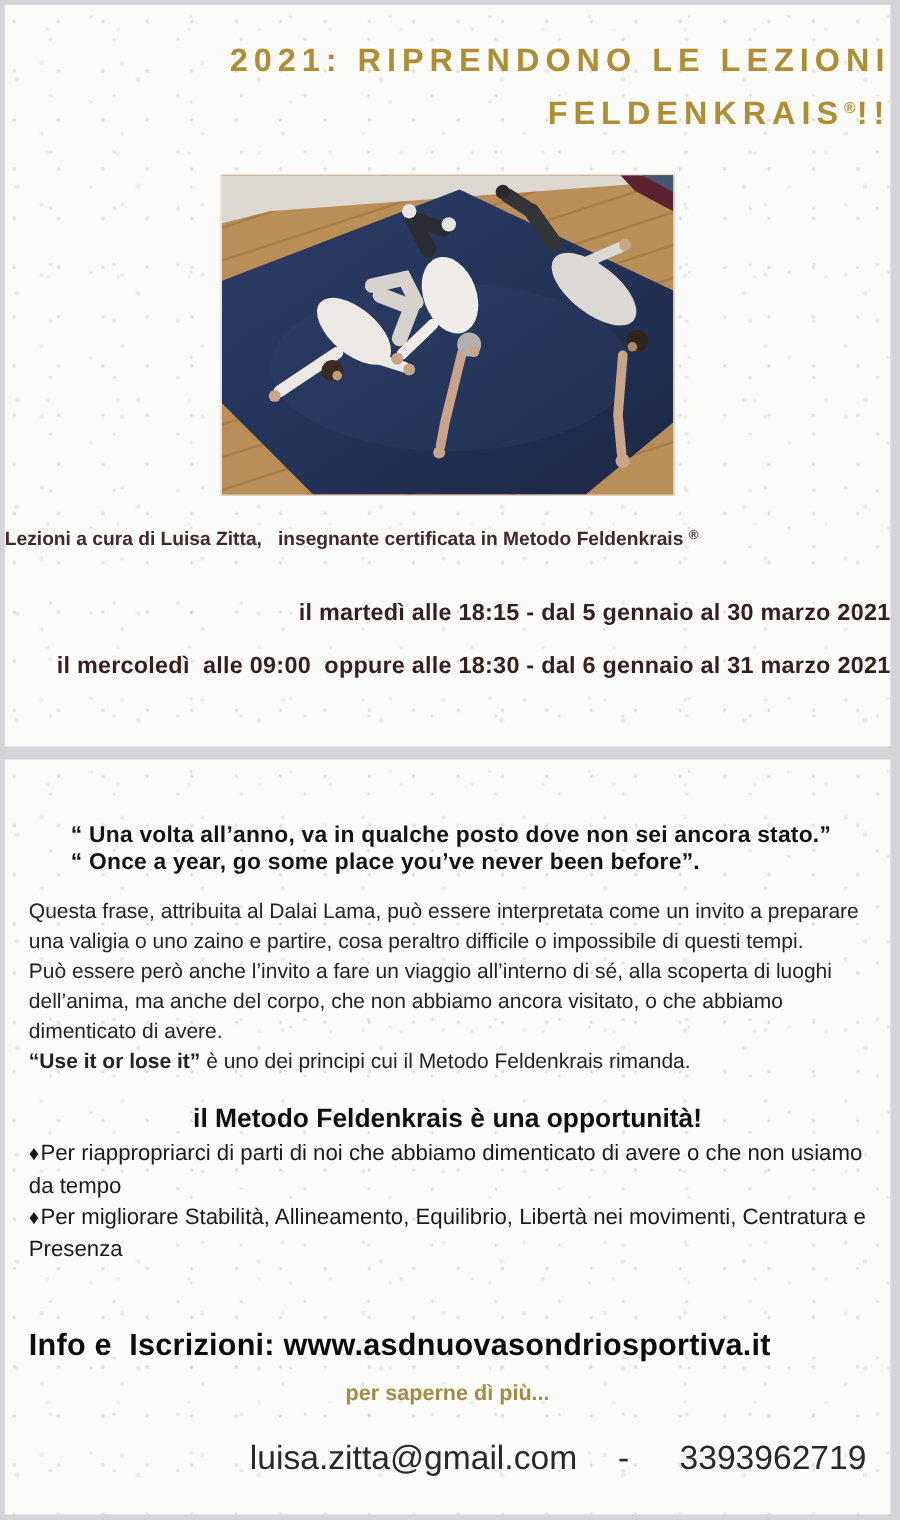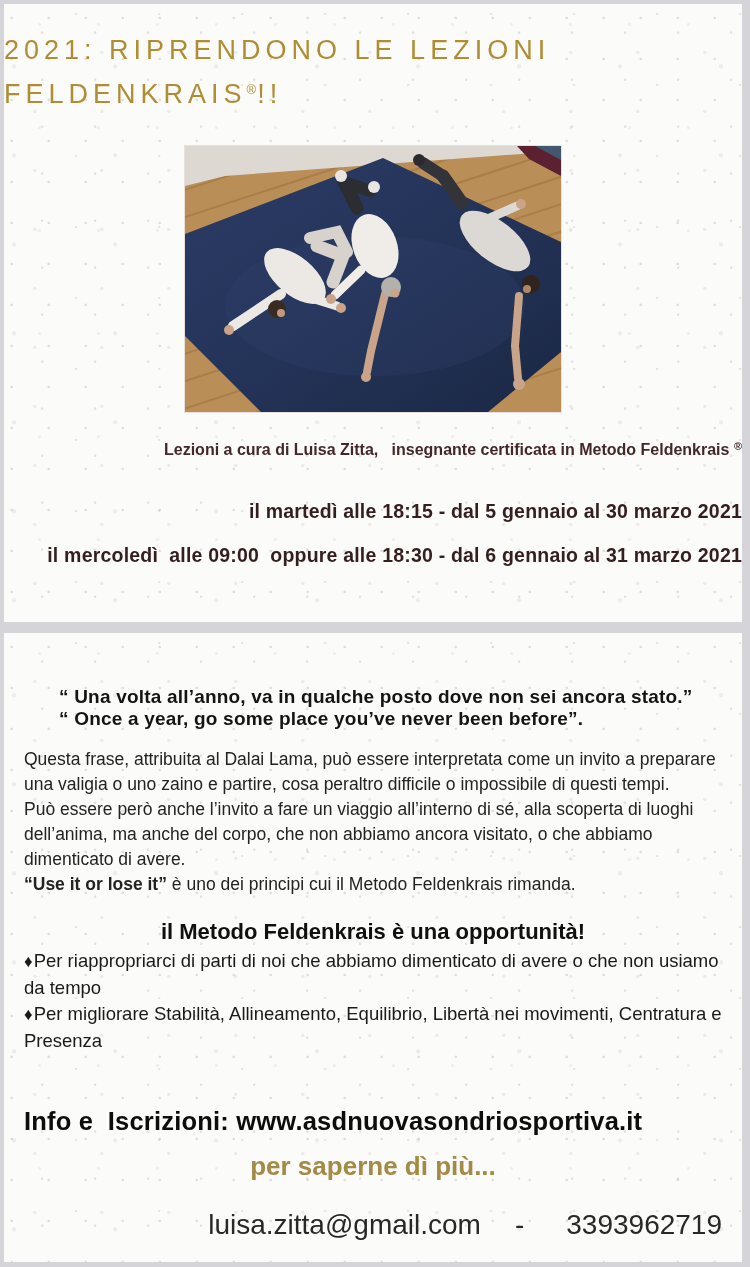--- a/index.html
+++ b/index.html
@@ -22,40 +22,40 @@
       radial-gradient(circle at 87% 14%, rgba(140,132,120,.18) 1px, transparent 1.5px),
       radial-gradient(circle at 10% 70%, rgba(160,150,140,.15) 1.6px, transparent 2.6px),
       radial-gradient(circle at 60% 20%, rgba(175,165,150,.14) 1.2px, transparent 2.0px);
     background-size: 37px 41px, 53px 47px, 67px 59px, 83px 71px, 101px 89px, 59px 103px;
     overflow:hidden;
   }
   .sheet1 { top:4px; height:618px; padding-top:26px; }
   .sheet2 { top:633px; height:629px; padding:32px 20px 0 20px; }
 
   .title {
-    text-align:left;
+    text-align:right;
     font-size:27px;
-    font-weight:400;
+    font-weight:700;
     letter-spacing:5px;
     line-height:40px;
     color:#b08d33;
   }
   .reg-sup { font-size:13px; vertical-align:9px; letter-spacing:1px; }
 
   .photo-wrap {
     width:378px;
     margin:31px auto 0 auto;
     border:1px solid #e9dfdc;
     background:#b98e57;
     line-height:0;
   }
 
   .caption {
     margin-top:27px;
-    text-align:right;
+    text-align:left;
     font-size:16px;
     font-weight:600;
     color:#43282a;
     white-space:pre-wrap;
   }
   .caption-reg { font-size:11px; vertical-align:5px; }
 
   .schedule {
     text-align:right;
     font-weight:700;
@@ -97,21 +97,21 @@
     font-weight:700;
     font-size:25.5px;
     color:#0d0d0d;
     white-space:pre-wrap;
     letter-spacing:.2px;
   }
   .more-info {
     margin-top:15px;
     text-align:center;
     font-weight:600;
-    font-size:26px;
+    font-size:18px;
     color:#a38a45;
   }
   .contact {
     margin-top:27px;
     display:flex;
     justify-content:flex-end;
     align-items:baseline;
     font-size:28px;
     color:#282828;
   }

